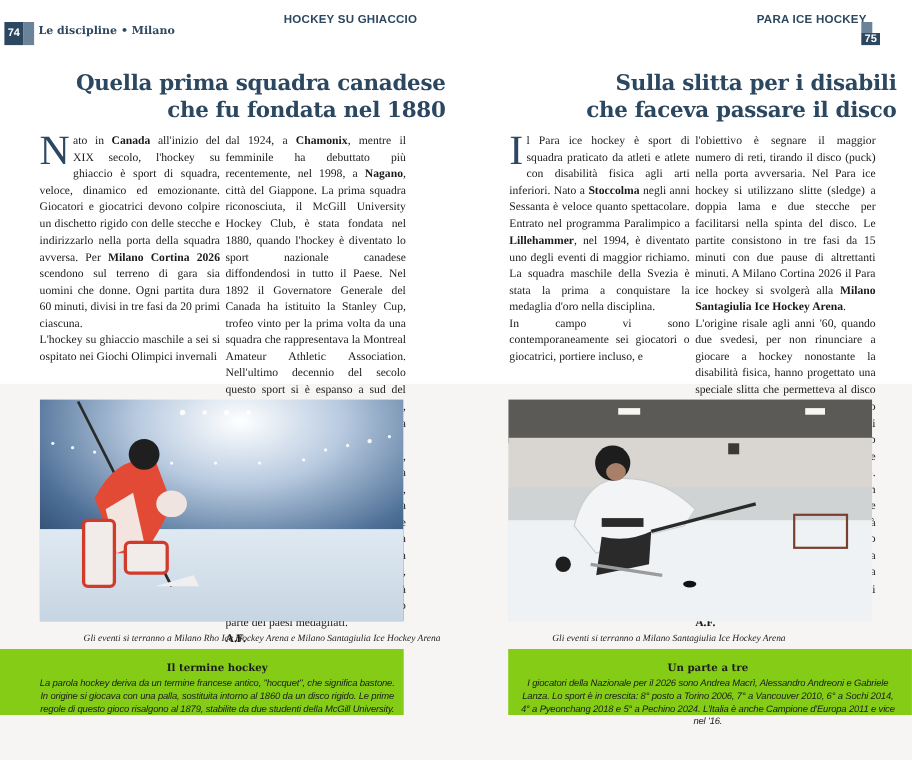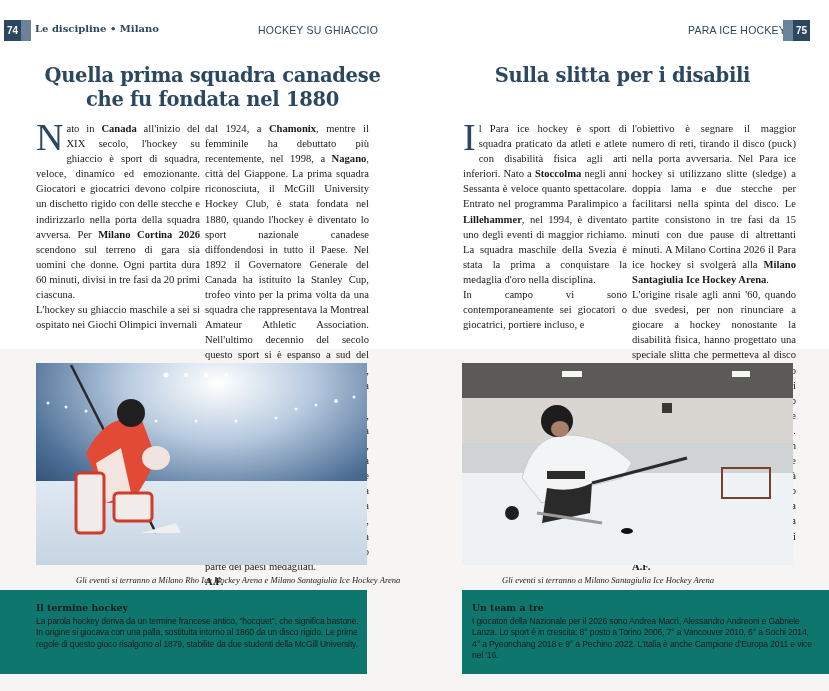--- a/index.html
+++ b/index.html
@@ -9,28 +9,28 @@
   .top-area { position: absolute; left: 0; top: 0; width: 829px; height: 349px; background: #ffffff; }
   .lower-area { position: absolute; left: 0; top: 349px; width: 829px; height: 342px; background: #f6f5f3; }
 
   
   .page-badge { position: absolute; top: 20px; height: 21px; display: flex; }
   .page-badge .num { width: 17px; height: 21px; background: #2c4760; color: #fff;
     font-family: "Liberation Sans", sans-serif; font-weight: bold; font-size: 10px;
     display: flex; align-items: center; justify-content: center; }
   .page-badge .tab { width: 10px; height: 21px; background: #6a8398; }
   .badge-left { left: 4px; }
-  .badge-right { left: 783px; flex-direction: row; }
+  .badge-right { left: 783px; flex-direction: column; }
 
   .section-label { position: absolute; top: 23px; font-family: "DejaVu Serif", serif;
     font-weight: bold; font-size: 10px; color: #2c4760; }
-  .running-head { position: absolute; top: 24px; font-family: "Liberation Sans", sans-serif;
-    font-weight: normal; font-size: 10.5px; color: #2c4760; letter-spacing: 0.2px; }
+  .running-head { position: absolute; top: 12px; font-family: "Liberation Sans", sans-serif;
+    font-weight: bold; font-size: 10.5px; color: #2c4760; letter-spacing: 0.2px; }
 
-  .headline { position: absolute; top: 64px; text-align: center;
+  .headline { position: absolute; top: 64px; text-align: right;
     font-family: "DejaVu Serif", serif; font-weight: bold; font-size: 19.5px;
     line-height: 24px; color: #2c4760; letter-spacing: -0.3px; }
   .headline-left { left: 20px; width: 385px; }
   .headline-right { left: 430px; width: 385px; }
 
   
   .col { position: absolute; top: 121px; width: 164px; font-size: 10.6px; line-height: 15.1px;
     text-align: justify; hyphens: auto; color: #1a1a1a; }
   .col p { margin: 0; }
   .col b { font-weight: bold; }
@@ -45,25 +45,25 @@
   .photo { position: absolute; top: 363px; height: 202px; overflow: hidden; }
   .photo-left { left: 36px; width: 331px; }
   .photo-right { left: 462px; width: 331px; }
   .photo svg { width: 100%; height: 100%; display: block; }
 
   .caption { position: absolute; top: 575px; font-style: italic; font-size: 8.6px; color: #222; white-space: nowrap; margin-left: 40px; }
   .caption-left { left: 36px; }
   .caption-right { left: 462px; }
 
   
-  .infobox { position: absolute; top: 590px; height: 84px; background: #0f766e; padding: 12px 0 0 0; }
+  .infobox { position: absolute; top: 590px; height: 60px; background: #84cc16; padding: 12px 0 0 0; text-align: center; }
   .infobox-left { left: 0; width: 367px; padding-left: 36px; padding-right: 8px; }
   .infobox-right { left: 462px; width: 367px; padding-left: 10px; padding-right: 14px; }
   .infobox h3 { font-family: "DejaVu Serif", serif; font-weight: bold; font-size: 9.3px; color: #1b1b1b; margin-bottom: 3px; }
-  .infobox p { font-family: "Liberation Sans", sans-serif; font-size: 8.6px; line-height: 11.4px; color: #1b1b1b; letter-spacing: -0.15px; }
+  .infobox p { font-family: "Liberation Sans", sans-serif; font-size: 8.6px; line-height: 11.4px; color: #1b1b1b; letter-spacing: -0.15px; font-style: italic; }
 </style>
 </head>
 <body>
 
 <div class="top-area"></div>
 <div class="lower-area"></div>
 
 <div class="page-badge badge-left">
   <div class="num">74</div>
   <div class="tab"></div>
@@ -76,20 +76,21 @@
   <div class="tab"></div>
   <div class="num">75</div>
 </div>
 
 <h1 class="headline headline-left">
   <span style="display:block">Quella prima squadra canadese</span>
   <span style="display:block">che fu fondata nel 1880</span>
 </h1>
 <h1 class="headline headline-right">
   <span style="display:block">Sulla slitta per i disabili</span>
+  <span style="display:block">che faceva passare il disco</span>
 </h1>
 
 <div class="col col-1">
     <p><span class="dropcap">N</span><span>ato</span><span> </span><span>in</span><span> </span><b>Canada</b><span> </span><span>all'inizio</span><span> </span><span>del</span><span> </span><span>XIX</span><span> </span><span>secolo,</span><span> </span><span>l'hockey</span><span> </span><span>su</span><span> </span><span>ghiaccio</span><span> </span><span>è</span><span> </span><span>sport</span><span> </span><span>di</span><span> </span><span>squadra,</span><span> </span><span>veloce,</span><span> </span><span>dinamico</span><span> </span><span>ed</span><span> </span><span>emozionante.</span><span> </span><span>Giocatori</span><span> </span><span>e</span><span> </span><span>giocatrici</span><span> </span><span>devono</span><span> </span><span>colpire</span><span> </span><span>un</span><span> </span><span>dischetto</span><span> </span><span>rigido</span><span> </span><span>con</span><span> </span><span>delle</span><span> </span><span>stecche</span><span> </span><span>e</span><span> </span><span>indirizzarlo</span><span> </span><span>nella</span><span> </span><span>porta</span><span> </span><span>della</span><span> </span><span>squadra</span><span> </span><span>avversa.</span><span> </span><span>Per</span><span> </span><b>Milano</b><b> </b><b>Cortina</b><b> </b><b>2026</b><span> </span><span>scendono</span><span> </span><span>sul</span><span> </span><span>terreno</span><span> </span><span>di</span><span> </span><span>gara</span><span> </span><span>sia</span><span> </span><span>uomini</span><span> </span><span>che</span><span> </span><span>donne.</span><span> </span><span>Ogni</span><span> </span><span>partita</span><span> </span><span>dura</span><span> </span><span>60</span><span> </span><span>minuti,</span><span> </span><span>divisi</span><span> </span><span>in</span><span> </span><span>tre</span><span> </span><span>fasi</span><span> </span><span>da</span><span> </span><span>20</span><span> </span><span>primi</span><span> </span><span>ciascuna.</span></p>
     <p><span>L'hockey</span><span> </span><span>su</span><span> </span><span>ghiaccio</span><span> </span><span>maschile</span><span> </span><span>a</span><span> </span><span>sei</span><span> </span><span>si</span><span> </span><span>ospitato</span><span> </span><span>nei</span><span> </span><span>Giochi</span><span> </span><span>Olimpici</span><span> </span><span>invernali</span><span> </span></p>
   </div>
 <div class="col col-2">
     <p><span>dal</span><span> </span><span>1924,</span><span> </span><span>a</span><span> </span><b>Chamonix</b><span>,</span><span> </span><span>mentre</span><span> </span><span>il</span><span> </span><span>femminile</span><span> </span><span>ha</span><span> </span><span>debuttato</span><span> </span><span>più</span><span> </span><span>recentemente,</span><span> </span><span>nel</span><span> </span><span>1998,</span><span> </span><span>a</span><span> </span><b>Nagano</b><span>,</span><span> </span><span>città</span><span> </span><span>del</span><span> </span><span>Giappone.</span><span> </span><span>La</span><span> </span><span>prima</span><span> </span><span>squadra</span><span> </span><span>riconosciuta,</span><span> </span><span>il</span><span> </span><span>McGill</span><span> </span><span>University</span><span> </span><span>Hockey</span><span> </span><span>Club,</span><span> </span><span>è</span><span> </span><span>stata</span><span> </span><span>fondata</span><span> </span><span>nel</span><span> </span><span>1880,</span><span> </span><span>quando</span><span> </span><span>l'hockey</span><span> </span><span>è</span><span> </span><span>diventato</span><span> </span><span>lo</span><span> </span><span>sport</span><span> </span><span>nazionale</span><span> </span><span>canadese</span><span> </span><span>diffondendosi</span><span> </span><span>in</span><span> </span><span>tutto</span><span> </span><span>il</span><span> </span><span>Paese.</span><span> </span><span>Nel</span><span> </span><span>1892</span><span> </span><span>il</span><span> </span><span>Governatore</span><span> </span><span>Generale</span><span> </span><span>del</span><span> </span><span>Canada</span><span> </span><span>ha</span><span> </span><span>istituito</span><span> </span><span>la</span><span> </span><span>Stanley</span><span> </span><span>Cup,</span><span> </span><span>trofeo</span><span> </span><span>vinto</span><span> </span><span>per</span><span> </span><span>la</span><span> </span><span>prima</span><span> </span><span>volta</span><span> </span><span>da</span><span> </span><span>una</span><span> </span><span>squadra</span><span> </span><span>che</span><span> </span><span>rappresentava</span><span> </span><span>la</span><span> </span><span>Montreal</span><span> </span><span>Amateur</span><span> </span><span>Athletic</span><span> </span><span>Association.</span><span> </span><span>Nell'ultimo</span><span> </span><span>decennio</span><span> </span><span>del</span><span> </span><span>secolo</span><span> </span><span>questo</span><span> </span><span>sport</span><span> </span><span>si</span><span> </span><span>è</span><span> </span><span>espanso</span><span> </span><span>a</span><span> </span><span>sud</span><span> </span><span>del</span><span> </span><span>confine</span><span> </span><span>canadese,</span><span> </span><span>negli</span><span> </span><span>Stati</span><span> </span><span>Uniti,</span><span> </span><span>con</span><span> </span><span>una</span><span> </span><span>prima</span><span> </span><span>partita</span><span> </span><span>documentata</span><span> </span><span>nell'anno</span><span> </span><span>1895.</span></p>
     <p><span>Considerata</span><span> </span><span>la</span><span> </span><span>storia</span><span> </span><span>di</span><span> </span><span>questo</span><span> </span><span>sport,</span><span> </span><span>non</span><span> </span><span>sorprende</span><span> </span><span>affatto</span><span> </span><span>che</span><span> </span><span>il</span><span> </span><span>Canada</span><span> </span><span>abbia</span><span> </span><span>dominato</span><span> </span><span>nei</span><span> </span><span>primi</span><span> </span><span>tornei,</span><span> </span><span>anche</span><span> </span><span>se,</span><span> </span><span>fino</span><span> </span><span>al</span><span> </span><span>1956,</span><span> </span><span>e</span><span> </span><span>poi</span><span> </span><span>alla</span><span> </span><span>sua</span><span> </span><span>dissoluzione,</span><span> </span><span>nel</span><span> </span><span>1989,</span><span> </span><span>l'Unione</span><span> </span><span>Sovietica</span><span> </span><span>è</span><span> </span><span>diventata</span><span> </span><span>la</span><span> </span><span>squadra</span><span> </span><span>da</span><span> </span><span>battere,</span><span> </span><span>con</span><span> </span><span>una</span><span> </span><span>supremazia</span><span> </span><span>interrotta</span><span> </span><span>dagli</span><span> </span><span>Usa</span><span> </span><span>nel</span><span> </span><span>1960</span><span> </span><span>a</span><span> </span><b>Squaw</b><b> </b><b>Valley</b><span> </span><span>e,</span><span> </span><span>nel</span><span> </span><span>1980,</span><span> </span><span>a</span><span> </span><b>Lake</b><b> </b><b>Placid</b><span>.</span><span> </span><span>Dalla</span><span> </span><span>metà</span><span> </span><span>dei</span><span> </span><span>'90</span><span> </span><span>Svezia</span><span> </span><span>e</span><span> </span><span>Repubblica</span><span> </span><span>Ceca</span><span> </span><span>sono</span><span> </span><span>parte</span><span> </span><span>dei</span><span> </span><span>paesi</span><span> </span><span>medagliati.</span></p>
     <p class="signature">A.F.</p>
@@ -175,15 +176,15 @@
 </div>
 
 <div class="caption caption-left">Gli eventi si terranno a Milano Rho Ice Hockey Arena e Milano Santagiulia Ice Hockey Arena</div>
 <div class="caption caption-right">Gli eventi si terranno a Milano Santagiulia Ice Hockey Arena</div>
 
 <div class="infobox infobox-left">
   <h3>Il termine hockey</h3>
   <p>La parola hockey deriva da un termine francese antico, "hocquet", che significa bastone. In origine si giocava con una palla, sostituita intorno al 1860 da un disco rigido. Le prime regole di questo gioco risalgono al 1879, stabilite da due studenti della McGill University.</p>
 </div>
 <div class="infobox infobox-right">
-  <h3>Un team a tre</h3>
-  <p>I giocatori della Nazionale per il 2026 sono Andrea Macrì, Alessandro Andreoni e Gabriele Lanza. Lo sport è in crescita: 8° posto a Torino 2006, 7° a Vancouver 2010, 6° a Sochi 2014, 4° a Pyeonchang 2018 e 9° a Pechino 2022. L'Italia è anche Campione d'Europa 2011 e vice nel '16.</p>
+  <h3>Un parte a tre</h3>
+  <p>I giocatori della Nazionale per il 2026 sono Andrea Macrì, Alessandro Andreoni e Gabriele Lanza. Lo sport è in crescita: 8° posto a Torino 2006, 7° a Vancouver 2010, 6° a Sochi 2014, 4° a Pyeonchang 2018 e 5° a Pechino 2024. L'Italia è anche Campione d'Europa 2011 e vice nel '16.</p>
 </div>
 
 </body></html>

